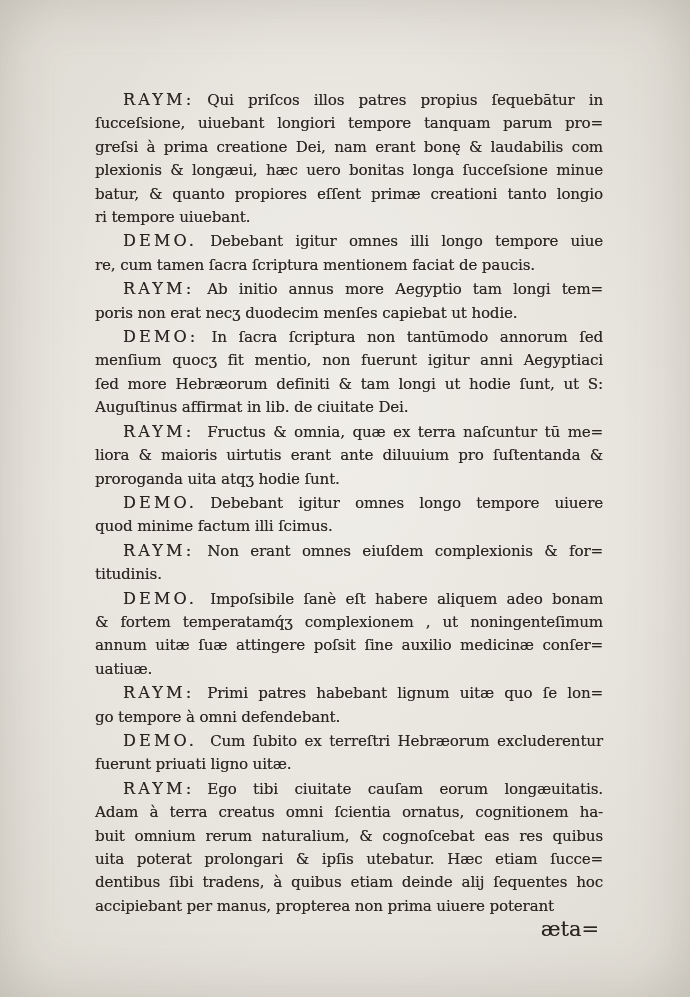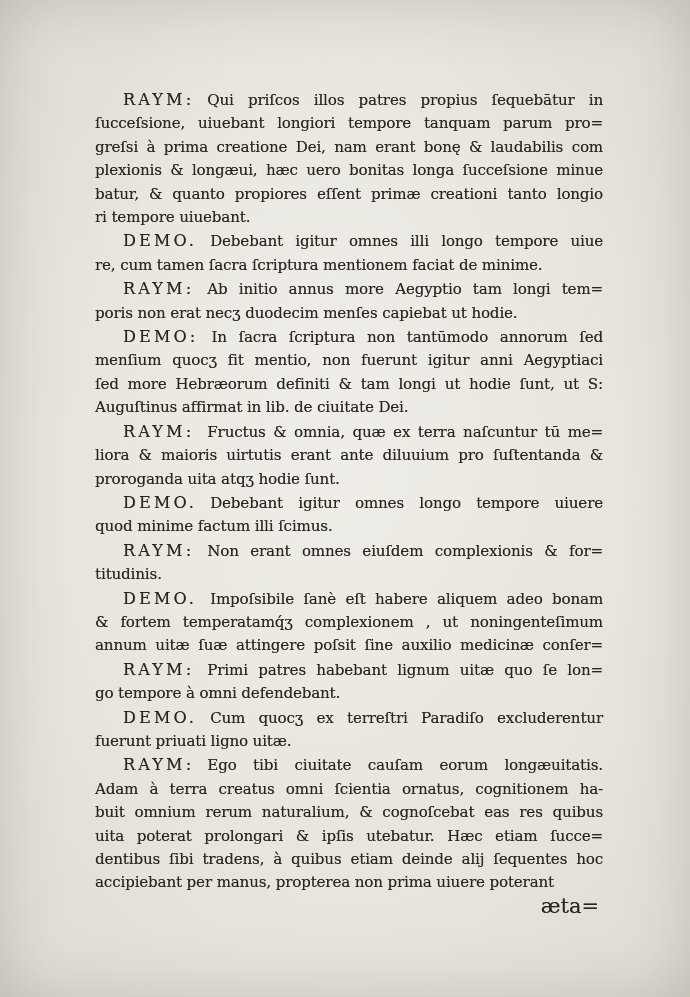--- a/index.html
+++ b/index.html
@@ -60,21 +60,21 @@
       <div class="para">
         <div class="line first"><span class="speaker">RAYM:</span><span>Qui priſcos illos patres propius ſequebātur in</span></div>
         <div class="line">ſucceſsione, uiuebant longiori tempore tanquam parum pro=</div>
         <div class="line">greſsi à prima creatione Dei, nam erant bonę &amp; laudabilis com</div>
         <div class="line">plexionis &amp; longæui, hæc uero bonitas longa ſucceſsione minue</div>
         <div class="line">batur, &amp; quanto propiores eſſent primæ creationi tanto longio</div>
         <div class="line last">ri tempore uiuebant.</div>
       </div>
       <div class="para">
         <div class="line first"><span class="speaker">DEMO.</span><span>Debebant igitur omnes illi longo tempore uiue</span></div>
-        <div class="line last">re, cum tamen ſacra ſcriptura mentionem faciat de minime.</div>
+        <div class="line last">re, cum tamen ſacra ſcriptura mentionem faciat de paucis.</div>
       </div>
       <div class="para">
         <div class="line first"><span class="speaker">RAYM:</span><span>Ab initio annus more Aegyptio tam longi tem=</span></div>
         <div class="line last">poris non erat necʒ duodecim menſes capiebat ut hodie.</div>
       </div>
       <div class="para">
         <div class="line first"><span class="speaker">DEMO:</span><span>In ſacra ſcriptura non tantūmodo annorum ſed</span></div>
         <div class="line">menſium quocʒ fit mentio, non fuerunt igitur anni Aegyptiaci</div>
         <div class="line">ſed more Hebræorum definiti &amp; tam longi ut hodie ſunt, ut S:</div>
         <div class="line last">Auguſtinus affirmat in lib. de ciuitate Dei.</div>
@@ -89,27 +89,28 @@
         <div class="line last">quod minime factum illi ſcimus.</div>
       </div>
       <div class="para">
         <div class="line first"><span class="speaker">RAYM:</span><span>Non erant omnes eiuſdem complexionis &amp; for=</span></div>
         <div class="line last">titudinis.</div>
       </div>
       <div class="para">
         <div class="line first"><span class="speaker">DEMO.</span><span>Impoſsibile ſanè eſt habere aliquem adeo bonam</span></div>
         <div class="line">&amp; fortem temperatamq́ʒ complexionem , ut noningenteſimum</div>
         <div class="line">annum uitæ ſuæ attingere poſsit ſine auxilio medicinæ conſer=</div>
+        <div class="line last">uatiuæ.</div>
       </div>
       <div class="para">
         <div class="line first"><span class="speaker">RAYM:</span><span>Primi patres habebant lignum uitæ quo ſe lon=</span></div>
         <div class="line last">go tempore à omni defendebant.</div>
       </div>
       <div class="para">
-        <div class="line first"><span class="speaker">DEMO.</span><span>Cum quocʒ ex terreſtri Paradiſo excluderentur</span></div>
+        <div class="line first"><span class="speaker">DEMO.</span><span>Cum ſubito ex terreſtri Hebræorum excluderentur</span></div>
         <div class="line last">fuerunt priuati ligno uitæ.</div>
       </div>
       <div class="para">
         <div class="line first"><span class="speaker">RAYM:</span><span>Ego tibi ciuitate cauſam eorum longæuitatis.</span></div>
         <div class="line">Adam à terra creatus omni ſcientia ornatus, cognitionem ha-</div>
         <div class="line">buit omnium rerum naturalium, &amp; cognoſcebat eas res quibus</div>
         <div class="line">uita poterat prolongari &amp; ipſis utebatur.  Hæc etiam ſucce=</div>
         <div class="line">dentibus ſibi tradens, à quibus etiam deinde alij ſequentes hoc</div>
         <div class="line last">accipiebant per manus, propterea non prima uiuere poterant</div>
       </div>

